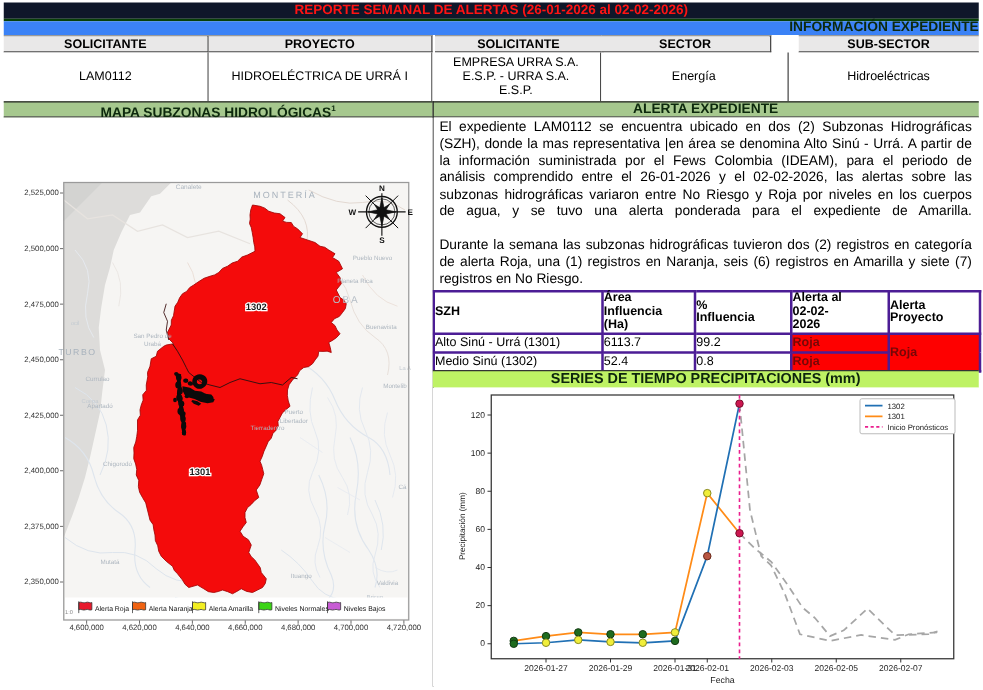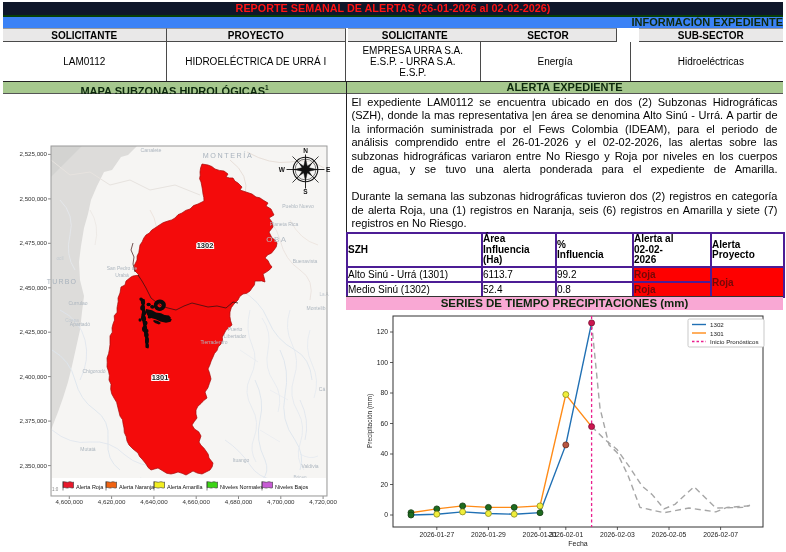--- a/index.html
+++ b/index.html
@@ -6,21 +6,21 @@
 .abs{position:absolute}
 #titlebar{left:3px;top:2px;width:780px;height:12.5px;background:#0f172a;color:#ff1313;font-size:10.8px;font-weight:bold;text-align:center;line-height:12.5px}
 #dkline{left:3px;top:14.5px;width:780px;height:2px;background:#073f07}
 #inforow{left:3px;top:16.5px;width:780px;height:11.5px;background:#3b82f6;color:#0d290d;font-size:11px;font-weight:bold;text-align:right;line-height:11.5px}
 .hcell{top:28px;height:14px;background:#e9e8e8;border-top:1px solid #9a9a9a;border-bottom:1px solid #4a4a4a;border-right:1px solid #4a4a4a;font-size:10px;font-weight:bold;text-align:center;line-height:13px;color:#000}
 .dcell{top:42px;height:39px;background:#fff;border-right:1px solid #4a4a4a;font-size:10px;color:#000;text-align:center;display:flex;align-items:center;justify-content:center}
 .scell{top:81px;height:13px;background:#a6c88e;border-top:1px solid #222;border-bottom:1px solid #555;color:#0d290d;font-size:11px;font-weight:bold;text-align:center;line-height:11.8px}
 #vdiv{left:345.5px;top:81px;width:1.2px;height:468px;background:#222}
 #alerttext{left:346.5px;top:94px;width:436px;height:138px;background:#fff;font-size:11px;line-height:13.45px;color:#000;padding:2px 5px 0 5px}
 .jl{text-align:justify;text-align-last:justify}
-#sbar{left:346px;top:296px;width:437px;height:14px;background:#f9a8d4;border-top:1px solid #333;color:#0d250d;font-size:11.5px;font-weight:bold;text-align:center;line-height:13px}
+#sbar{left:346px;top:296px;width:437px;height:14px;background:#bef264;border-top:1px solid #333;color:#0d250d;font-size:11.5px;font-weight:bold;text-align:center;line-height:13px}
 table.szh{position:absolute;left:346px;top:232px;border-collapse:collapse;table-layout:fixed}
 table.szh td{border:2px solid #4c1d95;font-size:10px;text-align:left;vertical-align:middle;padding:0;color:#000;background:#fff}
 table.szh td.h{font-weight:bold;line-height:10.5px}
 table.szh td.red{background:#fe0000;color:#750707;font-weight:bold}
 sup{font-size:6.5px}
 </style></head><body>
 <div id="page">
   <div class="abs" id="titlebar">REPORTE SEMANAL DE ALERTAS (26-01-2026 al 02-02-2026)</div>
   <div class="abs" id="dkline"></div>
   <div class="abs" id="inforow">INFORMACIÓN EXPEDIENTE</div>

